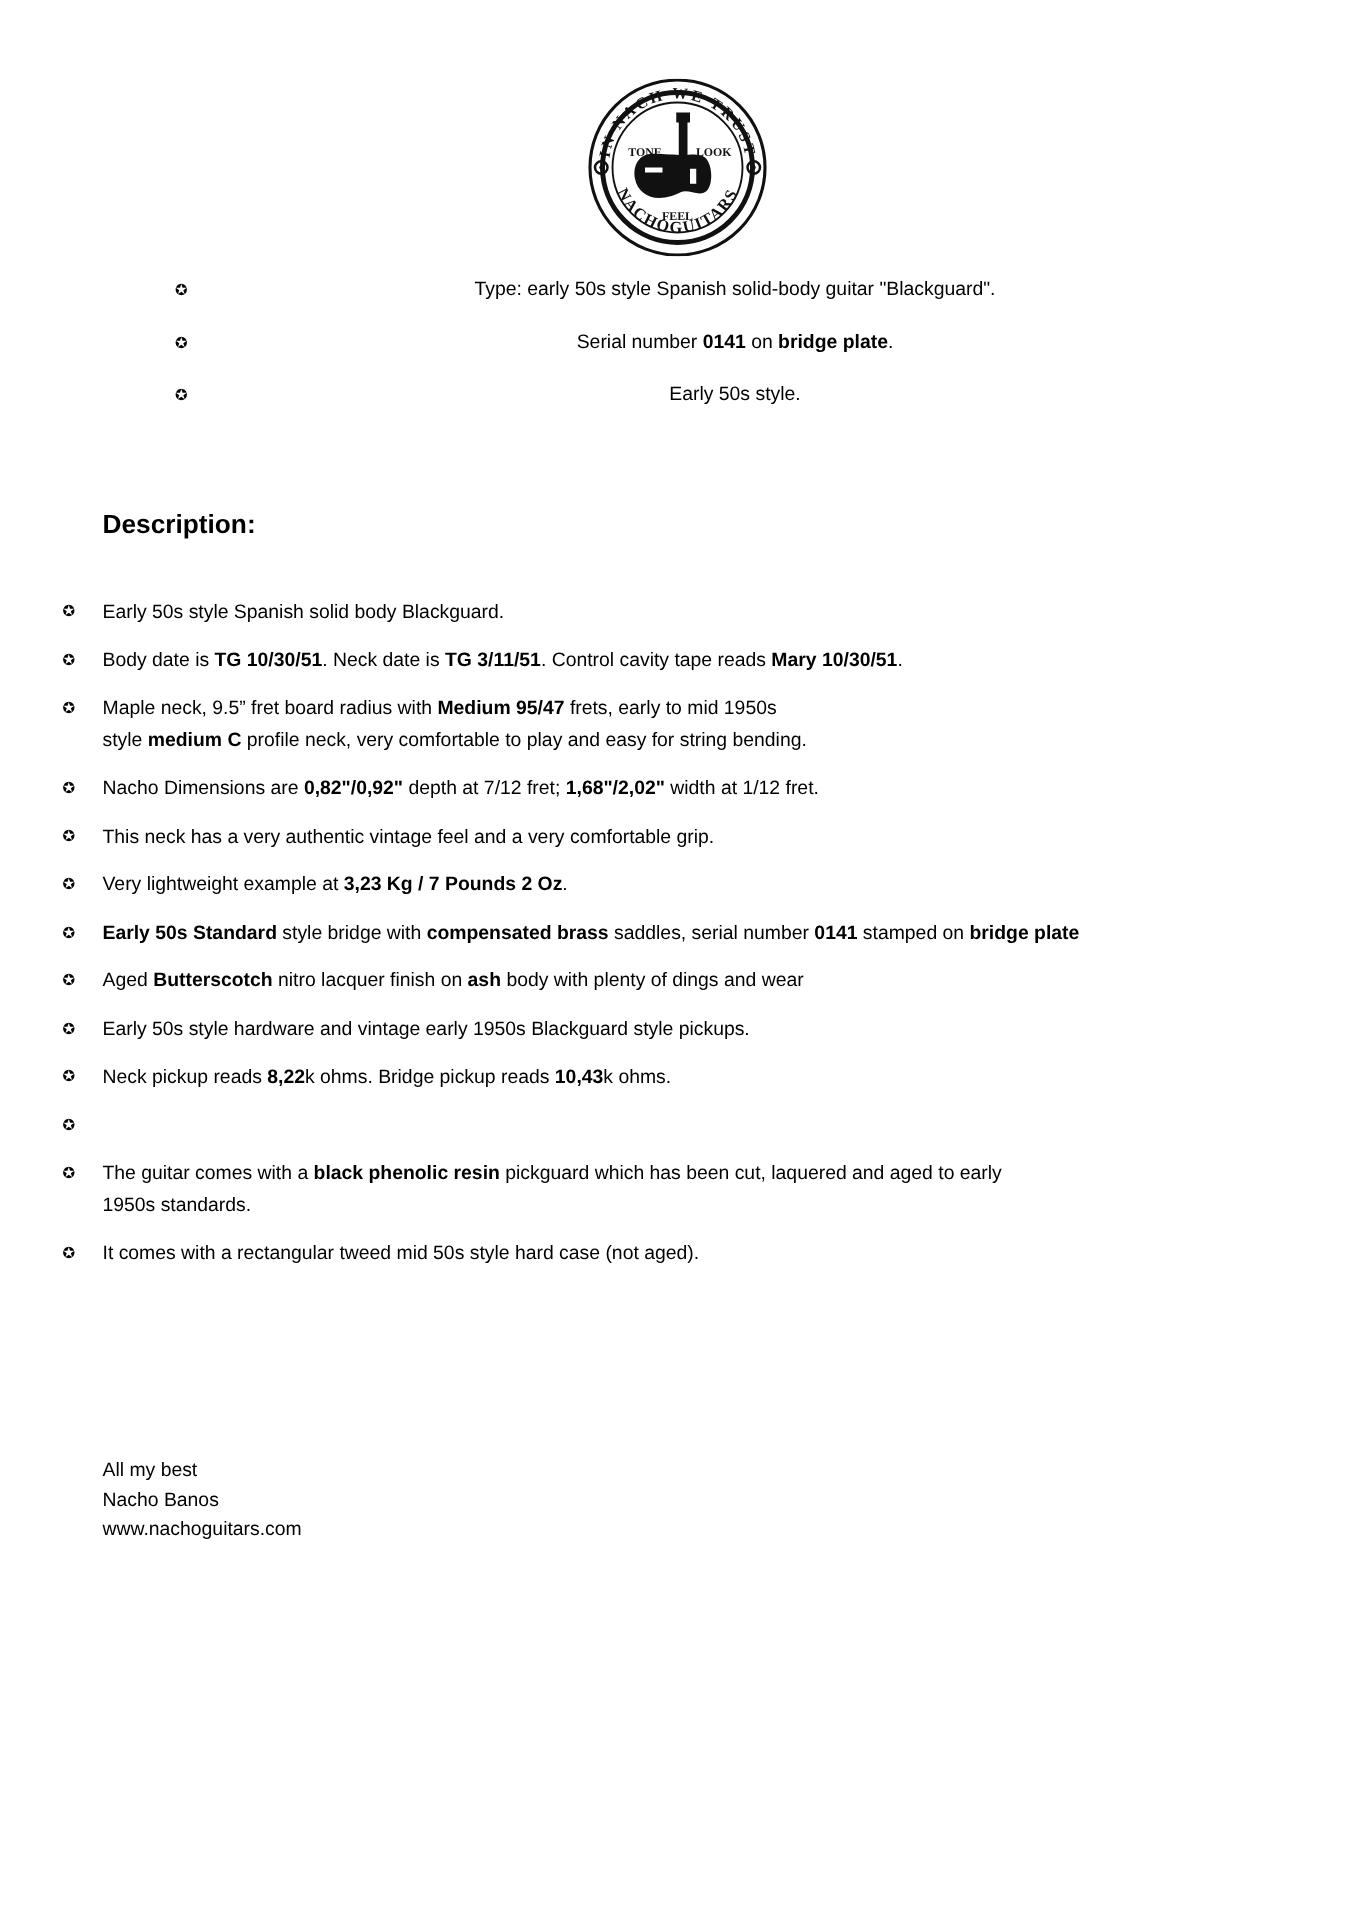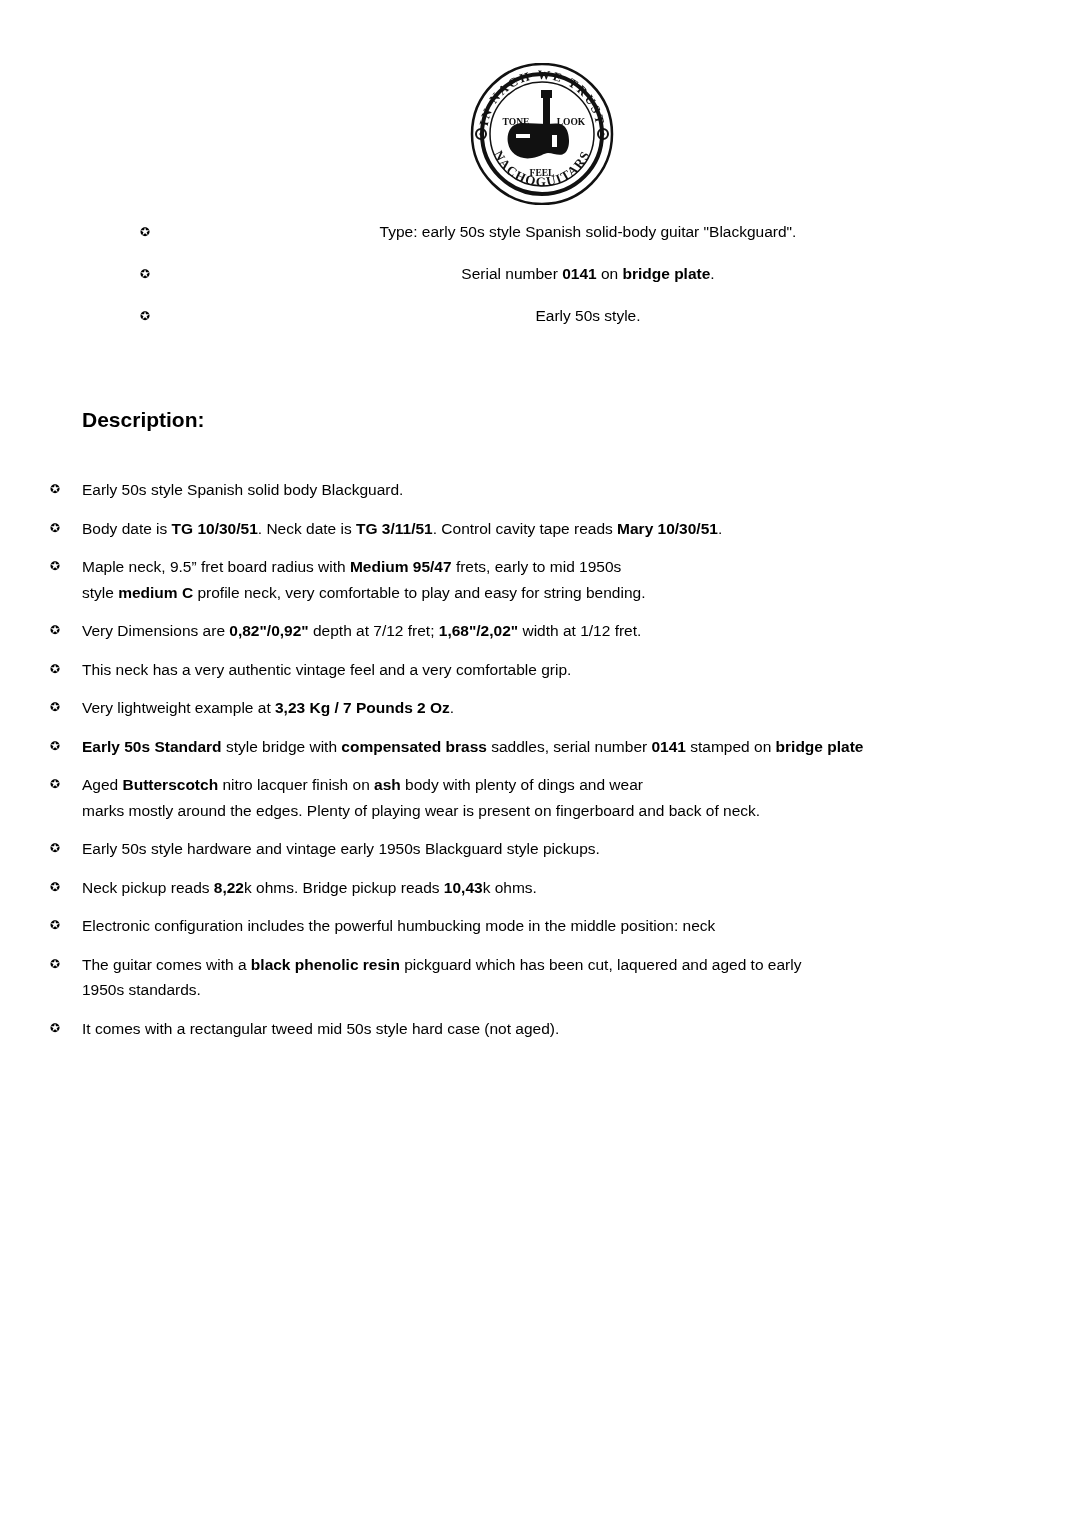--- a/index.html
+++ b/index.html
@@ -164,54 +164,59 @@
       <div class="row">
         <span class="bullet">✪</span>
         <span class="txt"><span>Body date is </span><b>TG 10/30/51</b><span>. Neck date is </span><b>TG 3/11/51</b><span>. Control cavity tape reads </span><b>Mary 10/30/51</b><span>.</span></span>
       </div>
       <div class="row">
         <span class="bullet">✪</span>
         <span class="txt"><span>Maple neck, 9.5” fret board radius with </span><b>Medium 95/47</b><span> frets, early to mid 1950s</span><br><span>style </span><b>medium C</b><span> profile neck, very comfortable to play and easy for string bending.</span></span>
       </div>
       <div class="row">
         <span class="bullet">✪</span>
-        <span class="txt"><span>Very Dimensions are </span><b>0,82"/0,92"</b><span> depth at 7/12 fret; </span><b>1,68"/2,02"</b><span> width at 1/12 fret.</span></span>
+        <span class="txt"><span>Nacho Dimensions are </span><b>0,82"/0,92"</b><span> depth at 7/12 fret; </span><b>1,68"/2,02"</b><span> width at 1/12 fret.</span></span>
       </div>
       <div class="row">
         <span class="bullet">✪</span>
         <span class="txt"><span>This neck has a very authentic vintage feel and a very comfortable grip.</span></span>
       </div>
       <div class="row">
         <span class="bullet">✪</span>
         <span class="txt"><span>Very lightweight example at </span><b>3,23 Kg / 7 Pounds 2 Oz</b><span>.</span></span>
       </div>
       <div class="row">
         <span class="bullet">✪</span>
         <span class="txt"><b>Early 50s Standard</b><span> style bridge with </span><b>compensated brass</b><span> saddles, serial number </span><b>0141</b><span> stamped on </span><b>bridge plate</b></span>
       </div>
       <div class="row">
         <span class="bullet">✪</span>
-        <span class="txt"><span>Aged </span><b>Butterscotch</b><span> nitro lacquer finish on </span><b>ash</b><span> body with plenty of dings and wear</span><br><span>marks mostly around the edges. Plenty of playing wear is present on fingerboard and back of neck.</span></span>
+        <span class="txt"><span>Aged </span><b>Butterscotch</b><span> nitro lacquer finish on </span><b>ash</b><span> body with plenty of dings and wear</span><br></span>
       </div>
       <div class="row">
         <span class="bullet">✪</span>
         <span class="txt"><span>Early 50s style hardware and vintage early 1950s Blackguard style pickups.</span></span>
       </div>
       <div class="row">
         <span class="bullet">✪</span>
         <span class="txt"><span>Neck pickup reads </span><b>8,22</b><span>k ohms. Bridge pickup reads </span><b>10,43</b><span>k ohms.</span></span>
       </div>
       <div class="row">
         <span class="bullet">✪</span>
-        <span class="txt"><span>Electronic configuration includes the powerful humbucking mode in the middle position: neck</span><br></span>
+        <span class="txt"><br></span>
       </div>
       <div class="row">
         <span class="bullet">✪</span>
         <span class="txt"><span>The guitar comes with a </span><b>black phenolic resin</b><span> pickguard which has been cut, laquered and aged to early</span><br><span>1950s standards.</span></span>
       </div>
       <div class="row">
         <span class="bullet">✪</span>
         <span class="txt"><span>It comes with a rectangular tweed mid 50s style hard case (not aged).</span></span>
       </div>
     </div>
 
+  <div class="sign">
+    <div>All my best</div>
+    <div>Nacho Banos</div>
+    <div>www.nachoguitars.com</div>
+  </div>
 
 </div>
 
 </body></html>

